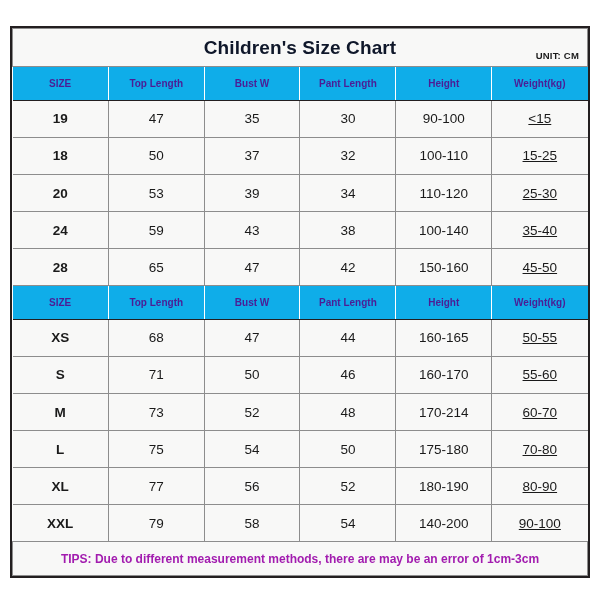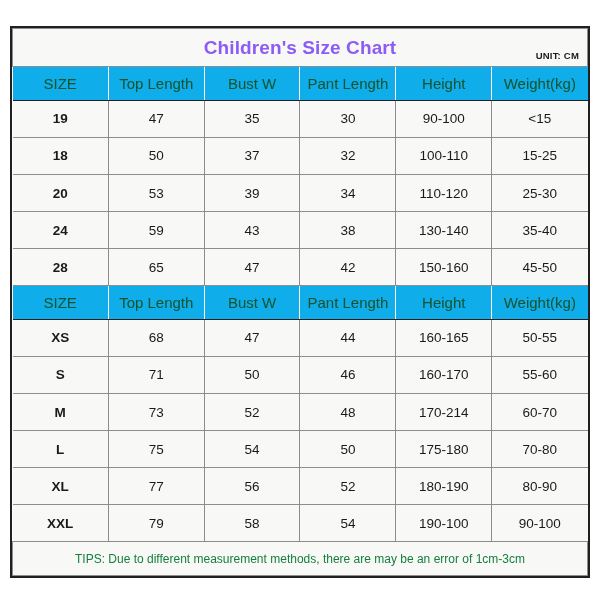--- a/index.html
+++ b/index.html
@@ -49,74 +49,74 @@
     background: #ffffff;
     border-left: 0;
     border-right: 0;
     height: 32px;
     position: relative;
   }
   .title-text {
     font-size: 19px;
     font-weight: bold;
     letter-spacing: 0.1px;
-    color: #8b5cf6;
+    color: #0f172a;
     display: block;
     text-align: center;
   }
   .unit-text {
     position: absolute;
     right: 8px;
     bottom: 5px;
     font-size: 9.5px;
     font-weight: bold;
     color: #1a1a1a;
     letter-spacing: 0.2px;
     margin-left: 16px;
   }
   
   tr.head-row td {
     background: #0fade9;
     height: 28px;
-    font-weight: normal;
-    font-size: 15px;
-    color: #14532d;
+    font-weight: bold;
+    font-size: 10px;
+    color: #4c1d95;
     border-color: #ffffff;
     border-top: 1px solid #231f20;
     border-bottom: 1px solid #231f20;
   }
   tr.head-row td:first-child { border-left: 0; }
   tr.head-row td:last-child { border-right: 0; }
   
   tr.data-row td {
     height: 31px;
     font-size: 13.5px;
   }
   tr.data-row td:first-child {
     font-weight: bold;
     border-left: 0;
   }
-  tr.data-row td:last-child { border-right: 0; }
+  tr.data-row td:last-child { border-right: 0; text-decoration: underline; }
   td.size-col { width: 80px; }
   td.c1 { width: 95px; }
   td.c2 { width: 83px; }
   td.c3 { width: 95px; }
   td.c4 { width: 95px; }
   td.c5 { width: 128px; }
   
   td.tips-cell {
     background: #ffffff;
     border-left: 0;
     border-right: 0;
     border-bottom: 0;
     height: 28px;
   }
   .tips-text {
-    color: #15803d;
-    font-weight: normal;
+    color: #a21caf;
+    font-weight: bold;
     font-size: 12px;
     text-align: center;
     display: block;
   }
 </style>
 </head>
 <body>
 
 <div class="page">
   <div class="chart-frame">
@@ -161,21 +161,21 @@
           <td class="c2">39</td>
           <td class="c3">34</td>
           <td class="c4">110-120</td>
           <td class="c5">25-30</td>
         </tr>
         <tr class="data-row">
           <td class="size-col">24</td>
           <td class="c1">59</td>
           <td class="c2">43</td>
           <td class="c3">38</td>
-          <td class="c4">130-140</td>
+          <td class="c4">100-140</td>
           <td class="c5">35-40</td>
         </tr>
         <tr class="data-row">
           <td class="size-col">28</td>
           <td class="c1">65</td>
           <td class="c2">47</td>
           <td class="c3">42</td>
           <td class="c4">150-160</td>
           <td class="c5">45-50</td>
         </tr>
@@ -228,21 +228,21 @@
           <td class="c2">56</td>
           <td class="c3">52</td>
           <td class="c4">180-190</td>
           <td class="c5">80-90</td>
         </tr>
         <tr class="data-row">
           <td class="size-col">XXL</td>
           <td class="c1">79</td>
           <td class="c2">58</td>
           <td class="c3">54</td>
-          <td class="c4">190-100</td>
+          <td class="c4">140-200</td>
           <td class="c5">90-100</td>
         </tr>
 
         <tr>
           <td class="tips-cell" colspan="6">
             <span class="tips-text">TIPS: Due to different measurement methods, there are may be an error of 1cm-3cm</span>
           </td>
         </tr>
 
       </tbody>

